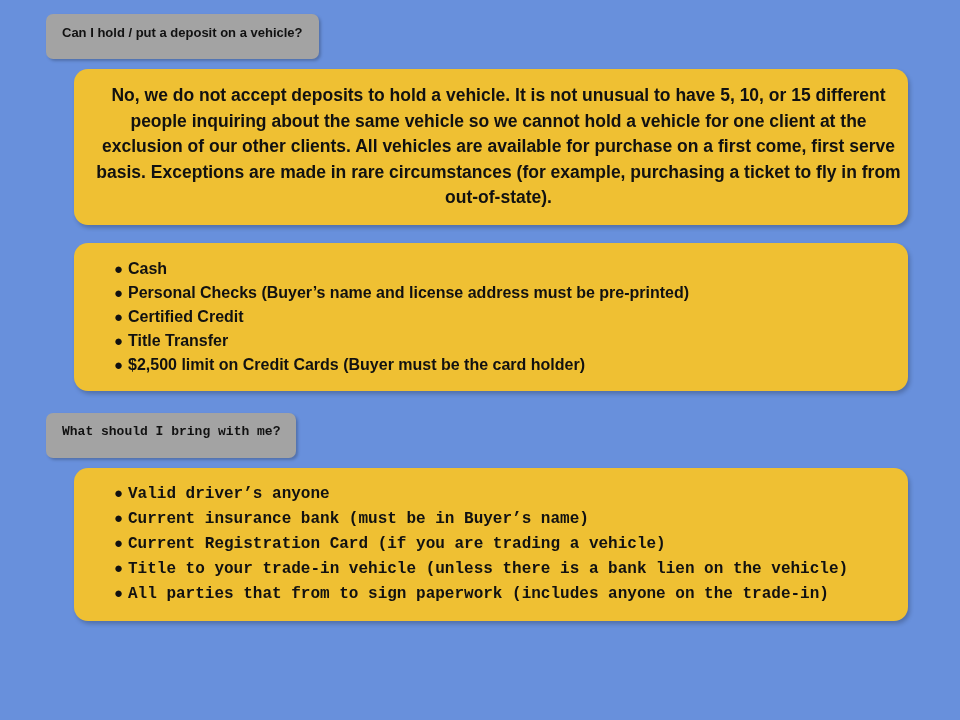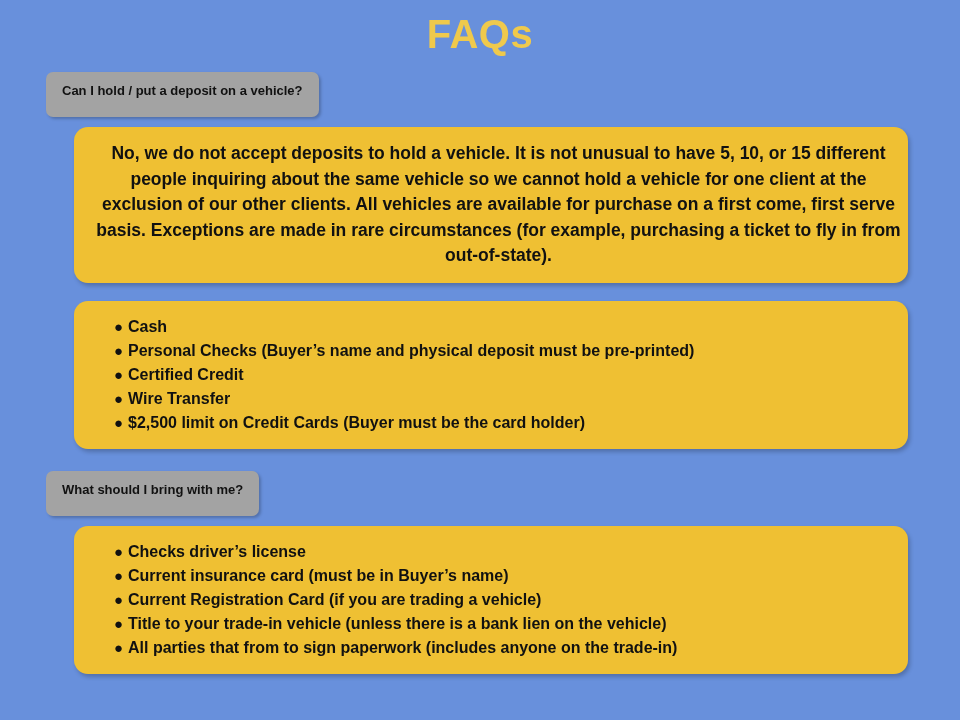--- a/index.html
+++ b/index.html
@@ -78,72 +78,71 @@
     font-size: 15px;
     line-height: 24px;
   }
   .li-text {
     flex: 1 1 auto;
     font-size: 16px;
     font-weight: bold;
   }
   #block-0 { margin-top: 14px; }
   #block-1 { margin-top: 18px; }
-  #block-2 { margin-top: 22px; }
+  #block-2 { margin-top: 22px; font-family: Liberation Mono, monospace; }
 </style>
 </head>
 <body>
 
 <div class="slide">
 
-  <h1 class="title">FAQs</h1>
 
   <div class="qa-block" id="block-0">
     <div class="question">Can I hold / put a deposit on a vehicle?</div>
     <div class="answer paragraph">No, we do not accept deposits to hold a vehicle. It is not unusual to have 5, 10, or 15 different people inquiring about the same vehicle so we cannot hold a vehicle for one client at the exclusion of our other clients. All vehicles are available for purchase on a first come, first serve basis. Exceptions are made in rare circumstances (for example, purchasing a ticket to fly in from out-of-state).</div>
   </div>
 
   <div class="qa-block" id="block-1">
     <div class="answer">
       <ul>
         <li>
           <span class="bullet">●</span>
           <span class="li-text">Cash</span>
         </li>
         <li>
           <span class="bullet">●</span>
-          <span class="li-text">Personal Checks (Buyer’s name and physical deposit must be pre-printed)</span>
+          <span class="li-text">Personal Checks (Buyer’s name and license address must be pre-printed)</span>
         </li>
         <li>
           <span class="bullet">●</span>
           <span class="li-text">Certified Credit</span>
         </li>
         <li>
           <span class="bullet">●</span>
-          <span class="li-text">Wire Transfer</span>
+          <span class="li-text">Title Transfer</span>
         </li>
         <li>
           <span class="bullet">●</span>
           <span class="li-text">$2,500 limit on Credit Cards (Buyer must be the card holder)</span>
         </li>
       </ul>
     </div>
   </div>
 
   <div class="qa-block" id="block-2">
     <div class="question">What should I bring with me?</div>
     <div class="answer">
       <ul>
         <li>
           <span class="bullet">●</span>
-          <span class="li-text">Checks driver’s license</span>
+          <span class="li-text">Valid driver’s anyone</span>
         </li>
         <li>
           <span class="bullet">●</span>
-          <span class="li-text">Current insurance card (must be in Buyer’s name)</span>
+          <span class="li-text">Current insurance bank (must be in Buyer’s name)</span>
         </li>
         <li>
           <span class="bullet">●</span>
           <span class="li-text">Current Registration Card (if you are trading a vehicle)</span>
         </li>
         <li>
           <span class="bullet">●</span>
           <span class="li-text">Title to your trade-in vehicle (unless there is a bank lien on the vehicle)</span>
         </li>
         <li>

